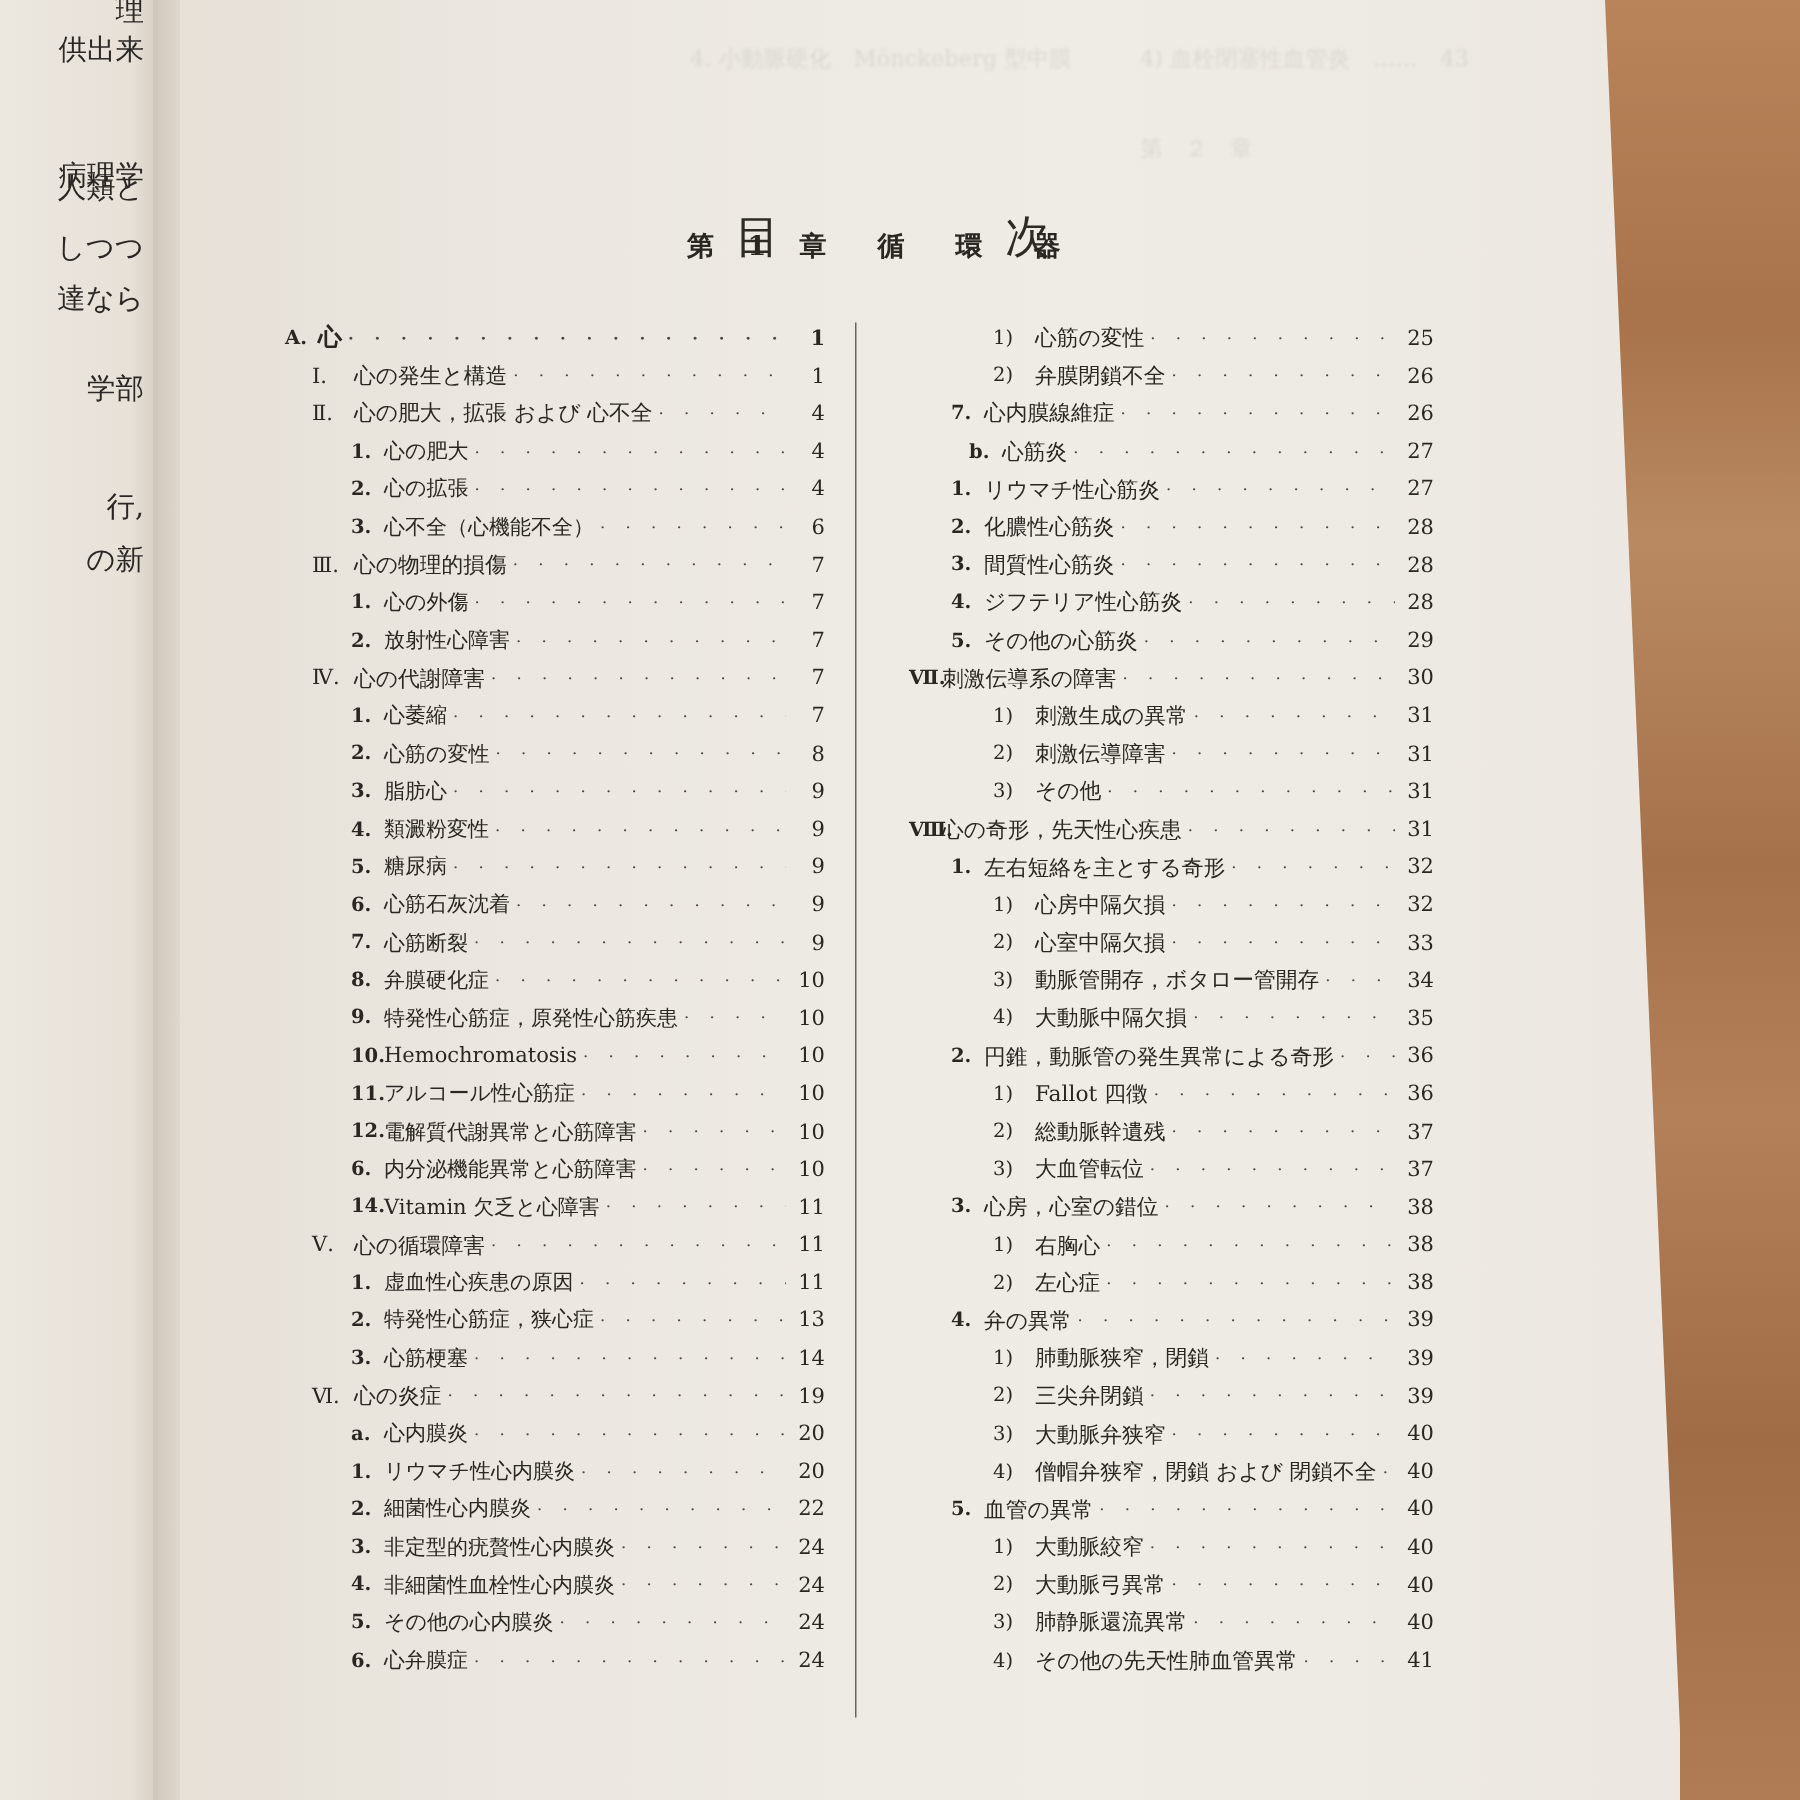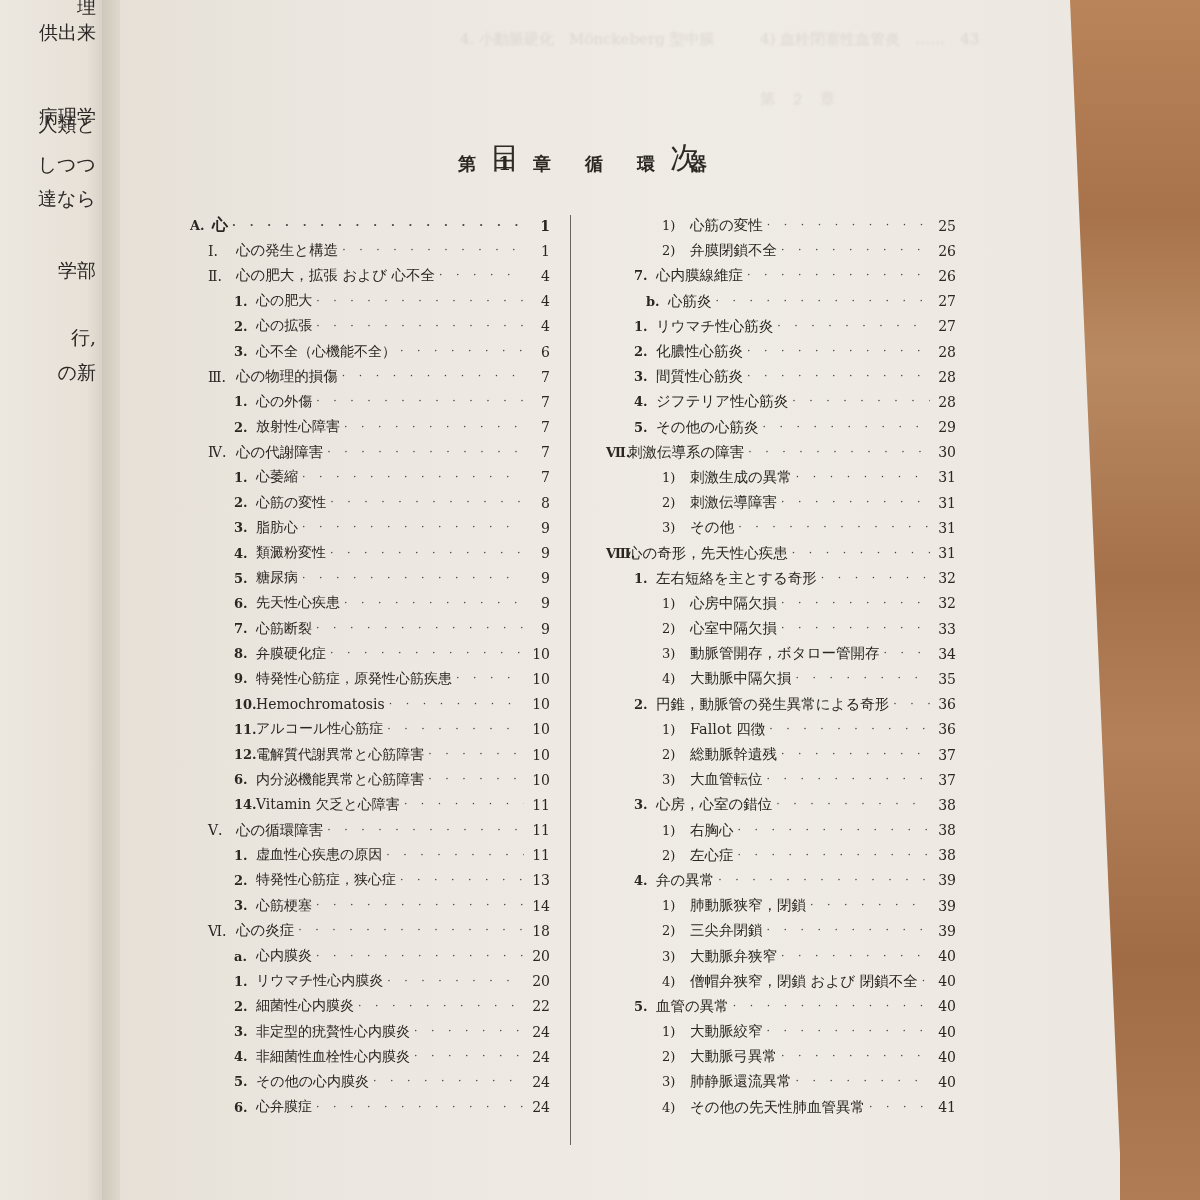--- a/index.html
+++ b/index.html
@@ -43,21 +43,21 @@
 
 <div class="wood"></div>
 
 <div class="left-page">
   <span class="frag" style="top:-6px">理</span>
   <span class="frag" style="top:20px">供出来</span>
   <span class="frag" style="top:104px">病理学</span>
   <span class="frag" style="top:112px">人類と</span>
   <span class="frag" style="top:152px">しつつ</span>
   <span class="frag" style="top:186px">達なら</span>
-  <span class="frag" style="top:258px">学部</span>
+  <span class="frag" style="top:246px">学部</span>
   <span class="frag" style="top:325px">行,</span>
   <span class="frag" style="top:360px">の新</span>
 </div>
 <div class="gutter"></div>
 
 <div class="page">
   <div class="ghost" style="left:340px;top:30px;">4. 小動脈硬化　Mönckeberg 型中膜</div>
   <div class="ghost" style="left:640px;top:30px;">4) 血栓閉塞性血管炎　……　43</div>
   <div class="ghost" style="left:640px;top:90px;">第　２　章</div>
 </div>
@@ -153,21 +153,21 @@
       <span class="pg">9</span>
     </div>
     <div class="row l2">
       <span class="num">5.</span>
       <span class="lbl">糖尿病</span>
       <span class="dots"></span>
       <span class="pg">9</span>
     </div>
     <div class="row l2">
       <span class="num">6.</span>
-      <span class="lbl">先天性心疾患</span>
+      <span class="lbl">心筋石灰沈着</span>
       <span class="dots"></span>
       <span class="pg">9</span>
     </div>
     <div class="row l2">
       <span class="num">7.</span>
       <span class="lbl">心筋断裂</span>
       <span class="dots"></span>
       <span class="pg">9</span>
     </div>
     <div class="row l2">
@@ -233,21 +233,21 @@
     <div class="row l2">
       <span class="num">3.</span>
       <span class="lbl">心筋梗塞</span>
       <span class="dots"></span>
       <span class="pg">14</span>
     </div>
     <div class="row l1">
       <span class="num">Ⅵ.</span>
       <span class="lbl">心の炎症</span>
       <span class="dots"></span>
-      <span class="pg">18</span>
+      <span class="pg">19</span>
     </div>
     <div class="row l2">
       <span class="num">a.</span>
       <span class="lbl">心内膜炎</span>
       <span class="dots"></span>
       <span class="pg">20</span>
     </div>
     <div class="row l2">
       <span class="num">1.</span>
       <span class="lbl">リウマチ性心内膜炎</span>

